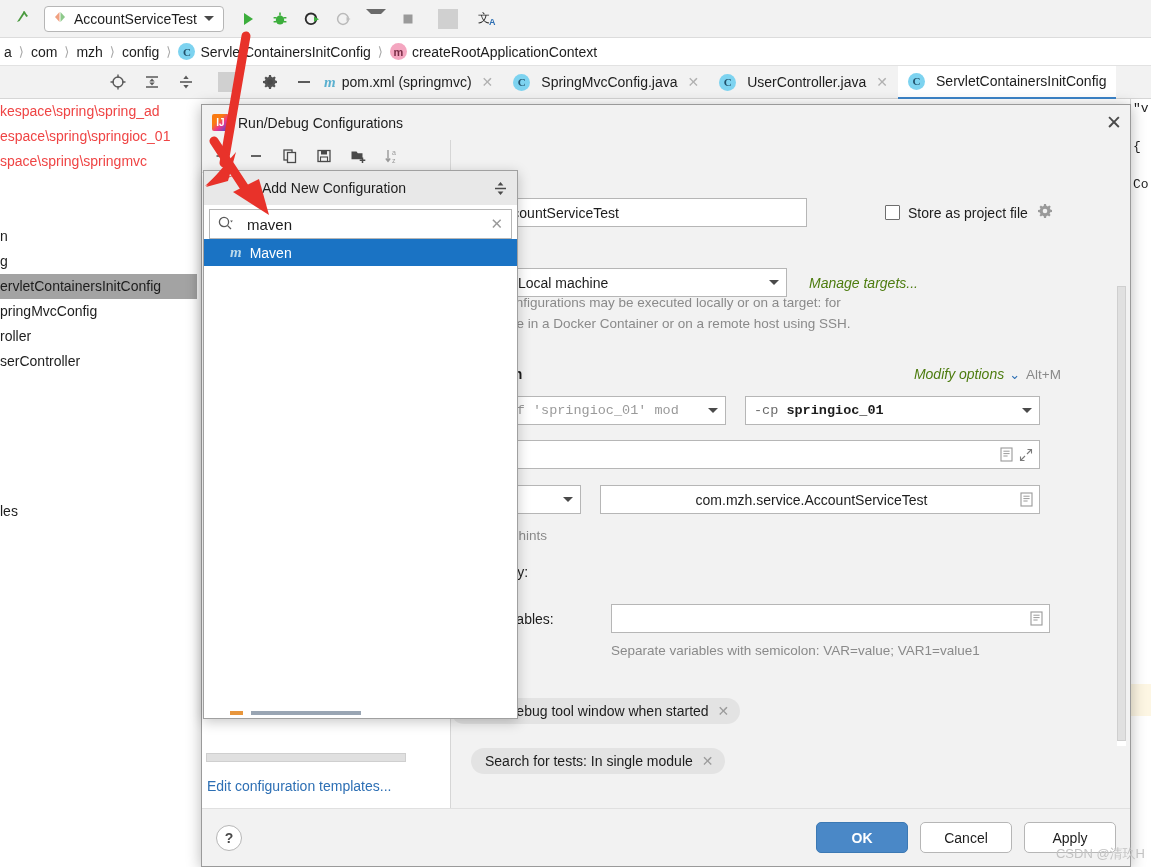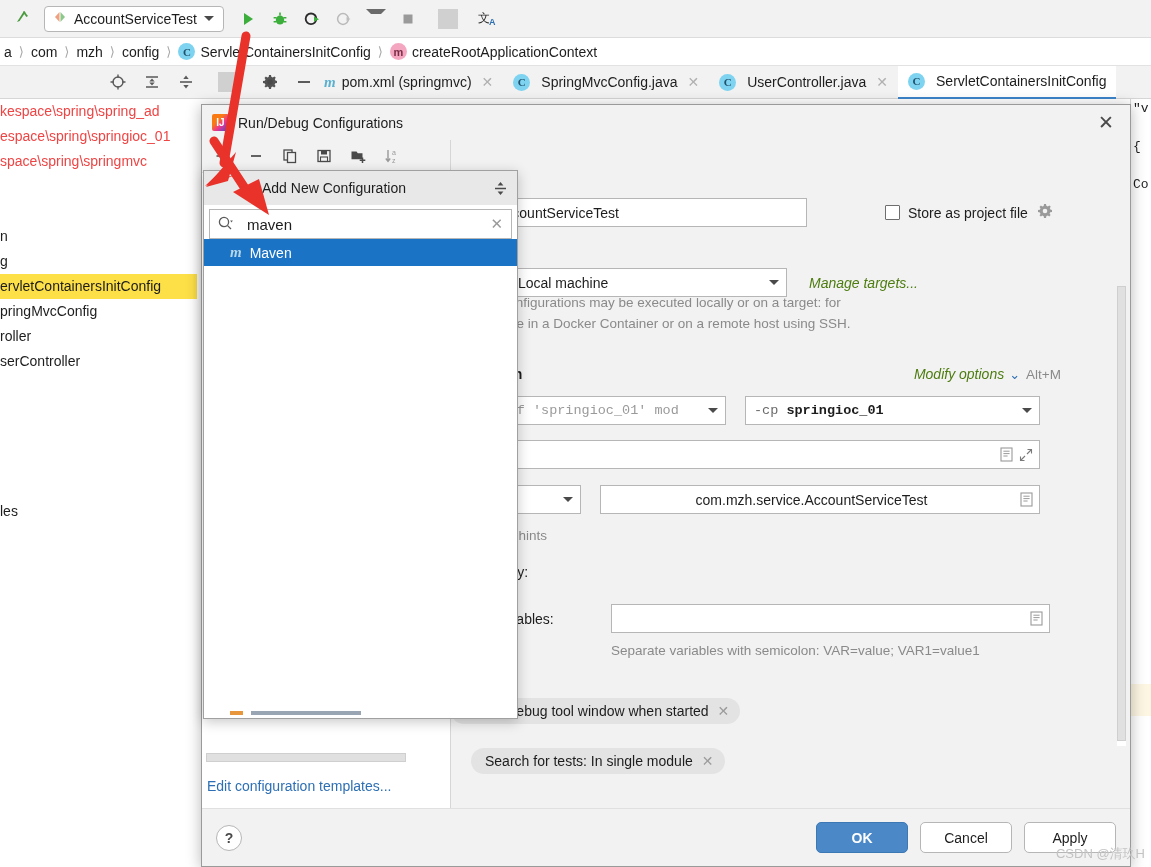--- a/index.html
+++ b/index.html
@@ -74,41 +74,41 @@
   .tab .x { color: #b0b0b0; font-size: 14px; margin-left: 4px; }
   .m-icon { color: #5bb0cf; font-style: italic; font-weight: bold; font-size: 15px; font-family: "Liberation Serif", serif; }
 
   
   .project-tree {
     position: absolute; left: 0; top: 99px; width: 197px; height: 768px;
     background: #ffffff; overflow: hidden; font-size: 14px;
   }
   .tree-row { height: 25px; line-height: 25px; padding-left: 0; white-space: nowrap; }
   .tree-row.dim { color: #ef4444; }
-  .tree-row.sel { background: #fde047; }
+  .tree-row.sel { background: #a3a3a3; }
 
   
   .editor-sliver {
     position: absolute; left: 1130px; top: 99px; width: 21px; height: 768px;
     background: #ffffff; font-size: 13px; color: #1d1d1d;
     font-family: "Liberation Mono", monospace; overflow: hidden;
     border-left: 1px solid #d6d6d6;
   }
   .editor-sliver div { height: 19px; line-height: 19px; padding-left: 2px; }
   .hl-line { background: #fdf6e3; }
 
   
   .dialog {
     position: absolute; left: 201px; top: 104px; width: 930px; height: 763px;
     background: #f2f2f2; border: 1px solid #9a9a9a;
     box-shadow: 0 2px 14px rgba(0,0,0,0.28);
     display: flex; flex-direction: column;
   }
   .dlg-title {
-    height: 35px; display: flex; align-items: center; padding: 0 8px 0 10px;
+    height: 35px; display: flex; align-items: center; padding: 0 0 0 10px;
     background: #f2f2f2;
   }
   .dlg-title .ij-logo {
     width: 17px; height: 17px; margin-right: 9px; border-radius: 2px;
     background: linear-gradient(135deg,#f97a12 0%,#f97a12 35%,#ed358c 60%,#2d4ddb 100%);
     display:inline-flex; align-items:center; justify-content:center;
     color:#fff; font-size: 10px; font-weight: bold;
   }
   .dlg-title .t { font-size: 14px; color: #1d1d1d; }
   .dlg-close { margin-left: auto; font-size: 19px; color: #4a4a4a; line-height: 1; padding: 0 8px; cursor: default; }

